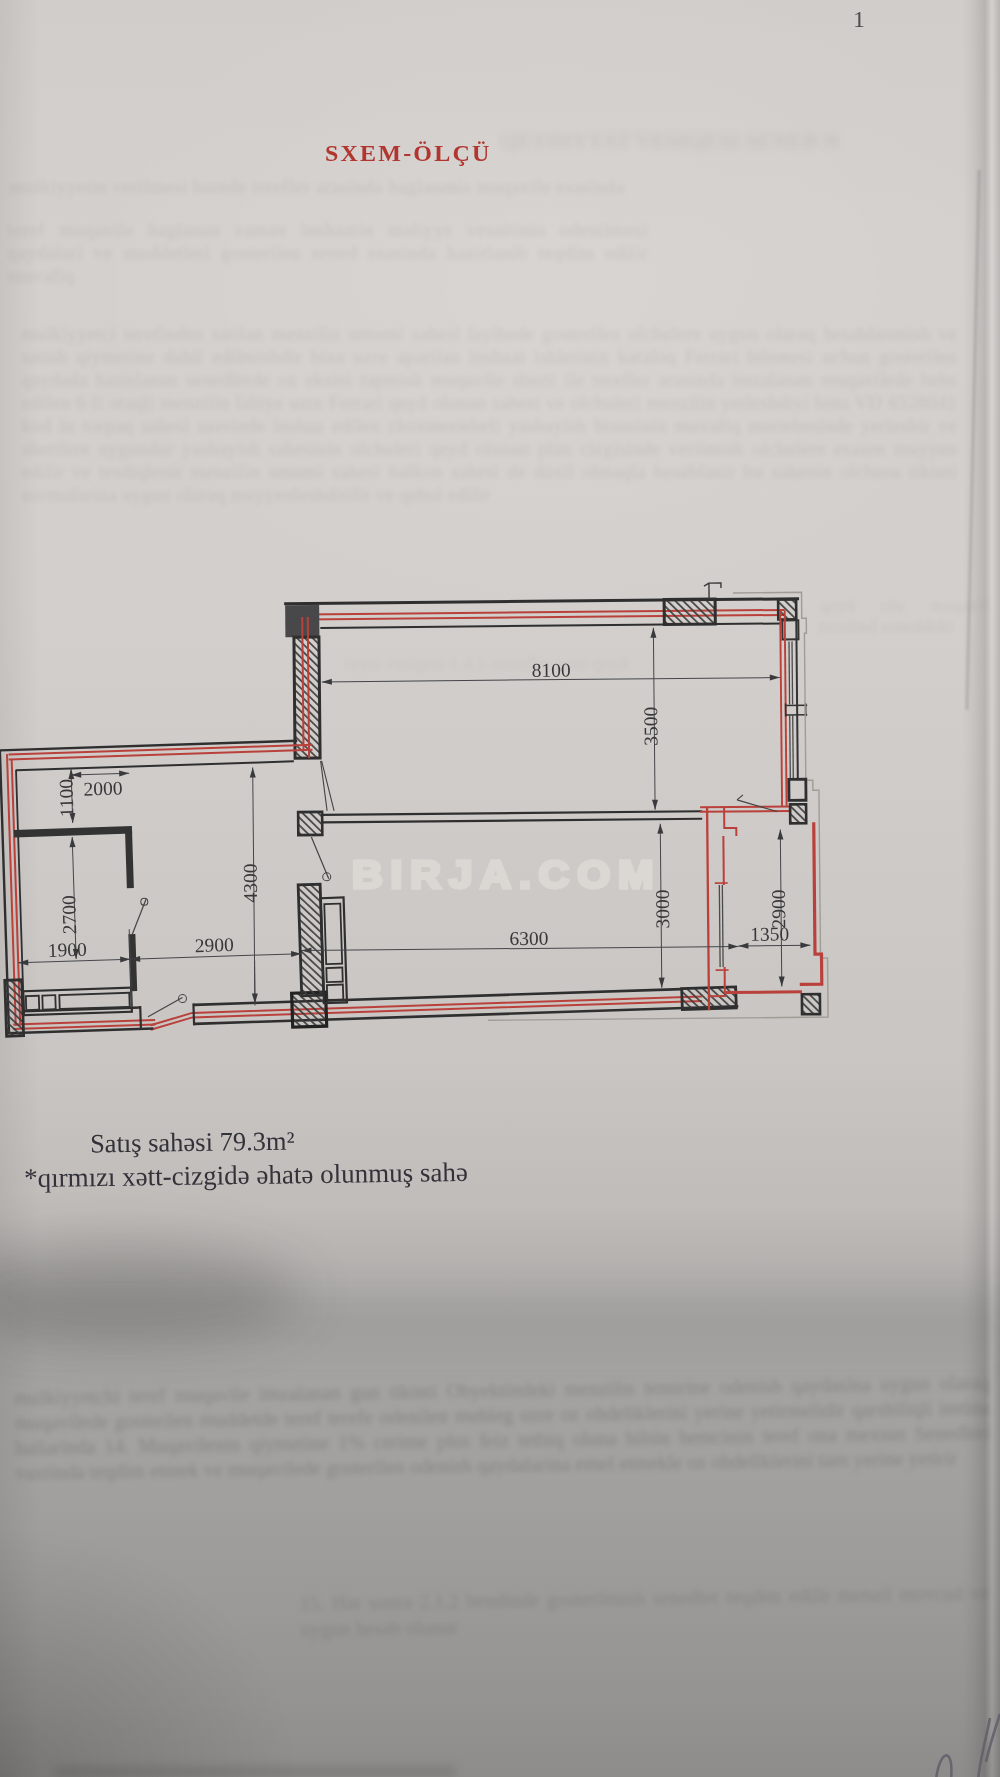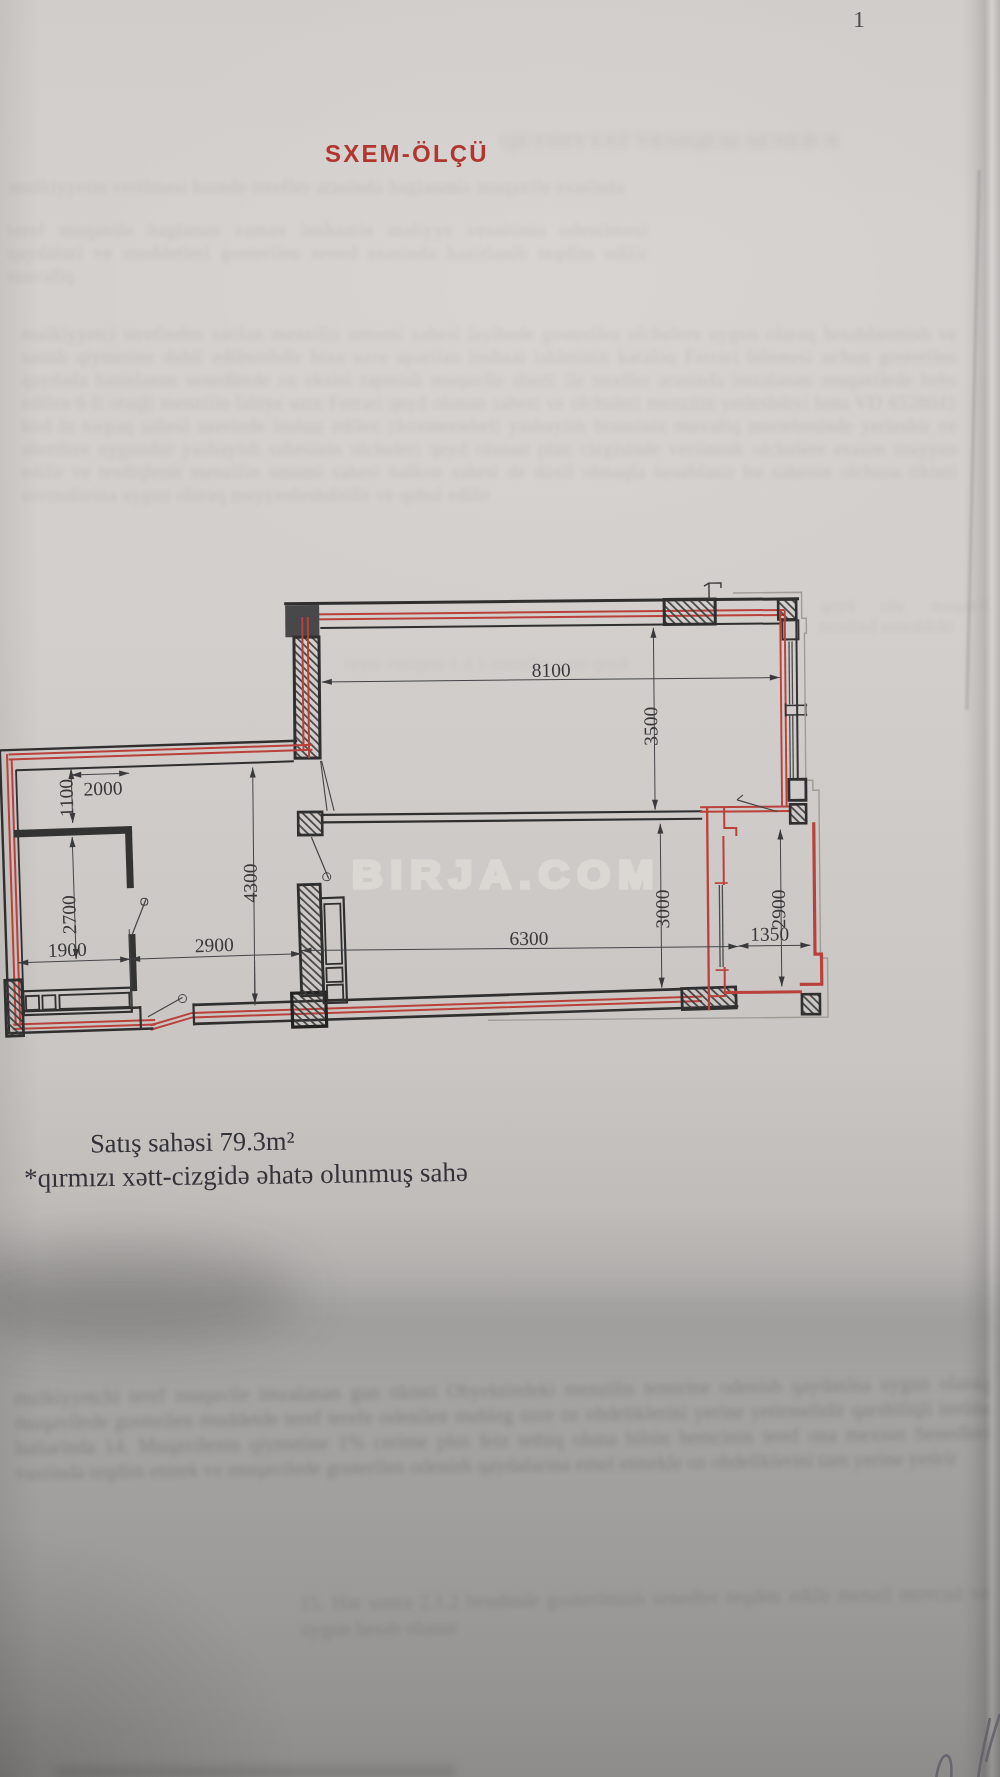--- a/index.html
+++ b/index.html
@@ -17,21 +17,21 @@
 .ghostb{position:absolute;color:rgba(70,68,66,0.30);filter:blur(2.8px);
 font-size:20px;line-height:24px;text-align:justify;}
 </style>
 </head>
 <body>
 
 <div id="page"></div>
 
 <div style="position:absolute;left:853px;top:6px;font-size:24px;color:#4e4c4e;">1</div>
 
-<div style="position:absolute;left:325px;top:140px;font-family:Liberation Sans, sans-serif;font-weight:bold;font-size:24px;letter-spacing:2.2px;color:#b2352f;">SXEM-ÖLÇÜ</div>
+<div style="position:absolute;left:325px;top:140px;font-family:Liberation Serif, serif;font-weight:bold;font-size:24px;letter-spacing:2.2px;color:#b2352f;">SXEM-ÖLÇÜ</div>
 
 <div style="position:absolute;left:500px;top:128px;width:430px;font-weight:bold;font-size:22px;color:rgba(90,85,82,0.10);filter:blur(3.5px);font-family:'Liberation Serif',serif;">QEYDIYYAT VESIQESI SENED N</div>
 
 <div class="ghost" style="left:10px;top:175px;width:930px;">
 mulkiyyetin verilmesi barede terefler arasinda baglanmis muqavile esasinda
 </div>
 <div class="ghost" style="left:8px;top:218px;width:640px;">
 teref muqavile baglanan zaman inshaatin maliyye vesaitinin odenilmesi qaydalari ve
 muddetleri gosterilen sened esasinda hazirlanib teqdim edilir muvafiq
 </div>

